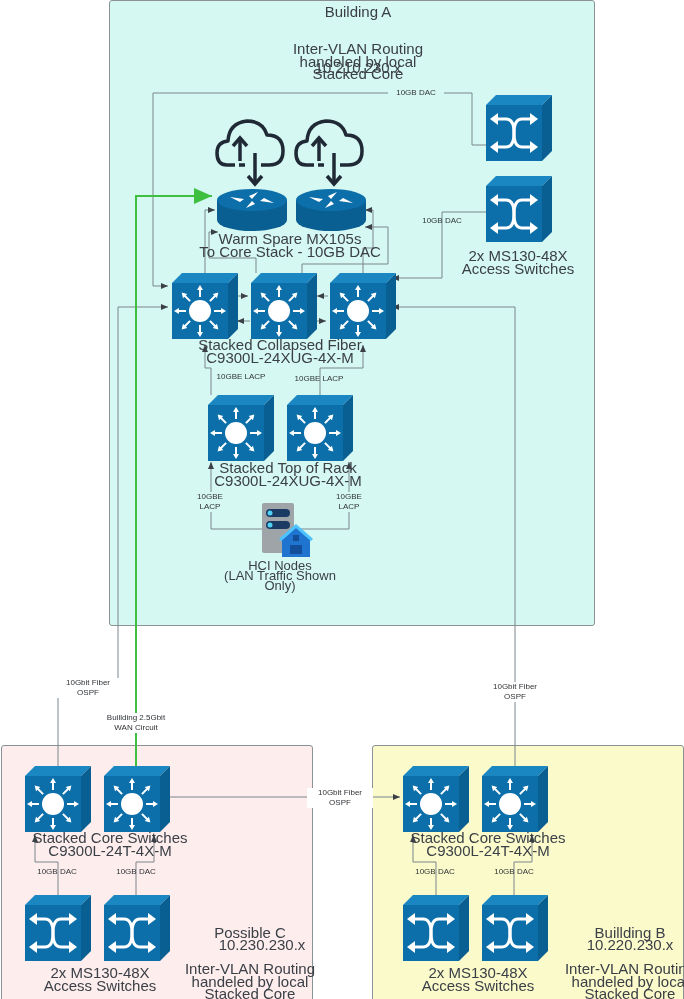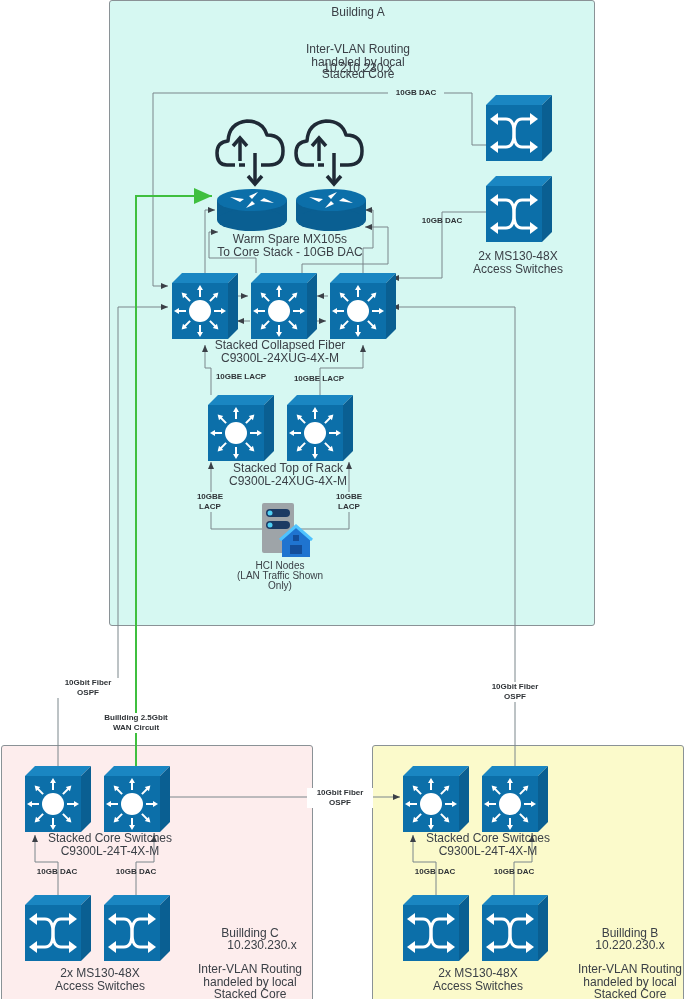--- a/index.html
+++ b/index.html
@@ -2,22 +2,22 @@
 <html><head>
 <meta charset="utf-8">
 <style>
   html, body { margin:0; padding:0; background:#ffffff; }
   body { width:684px; height:999px; position:relative; overflow:hidden;
          font-family:"Liberation Sans", sans-serif; color:#3b4047; }
   .zone { position:absolute; border:1px solid #8a9296; border-radius:3px; box-sizing:border-box; }
   .zone-a { left:109px; top:0; width:486px; height:626px; background:#d6f8f2; }
   .zone-c { left:1px; top:745px; width:312px; height:260px; background:#fdeded; }
   .zone-b { left:372px; top:745px; width:312px; height:260px; background:#fbfacb; }
-  .txt { position:absolute; text-align:center; font-size:12px; line-height:12.5px; color:#3b4047; white-space:pre-line; }
-  .lbl { position:absolute; text-align:center; font-size:8px; line-height:10px; font-weight:bold; color:#2f3337; white-space:pre-line; }
+  .txt { position:absolute; text-align:center; font-size:15px; line-height:12.5px; color:#3b4047; white-space:pre-line; }
+  .lbl { position:absolute; text-align:center; font-size:8px; line-height:10px; font-weight:normal; color:#2f3337; white-space:pre-line; }
   svg#wires { position:absolute; left:0; top:0; }
   .dev { position:absolute; }
 </style>
 </head>
 <body>
 
 <div class="zone zone-a"></div>
 <div class="zone zone-c"></div>
 <div class="zone zone-b"></div>
 
@@ -440,41 +440,41 @@
   <rect x="28" y="42" width="12" height="9" fill="#134e9a"></rect>
 </svg></div>
   </div>
 
 <div class="txt" style="left:248px;top:6px;width:220px;">Building A</div>
 <div class="txt" style="left:248px;top:18px;width:220px;margin-top:44px;">10.210.230.x</div>
 <div class="txt" style="left:248px;top:43px;width:220px;">Inter-VLAN Routing
 handeled by local
 Stacked Core</div>
 
-<div class="txt" style="left:170px;top:927px;width:160px;">Buillding C</div>
+<div class="txt" style="left:170px;top:927px;width:160px;">Possible C</div>
 <div class="txt" style="left:170px;top:939px;width:160px;margin-left:12px;">10.230.230.x</div>
 <div class="txt" style="left:170px;top:963px;width:160px;">Inter-VLAN Routing
 handeled by local
 Stacked Core</div>
 
 <div class="txt" style="left:550px;top:927px;width:160px;">Buillding B</div>
 <div class="txt" style="left:550px;top:939px;width:160px;">10.220.230.x</div>
 <div class="txt" style="left:550px;top:963px;width:160px;">Inter-VLAN Routing
 handeled by local
 Stacked Core</div>
 
 <div class="txt" style="left:190px;top:233px;width:200px;">Warm Spare MX105s
 To Core Stack - 10GB DAC</div>
 <div class="txt" style="left:458px;top:250px;width:120px;">2x MS130-48X
 Access Switches</div>
 <div class="txt" style="left:180px;top:339px;width:200px;">Stacked Collapsed Fiber
 C9300L-24XUG-4X-M</div>
 <div class="txt" style="left:188px;top:462px;width:200px;">Stacked Top of Rack
 C9300L-24XUG-4X-M</div>
-<div class="txt" style="left:220px;top:561px;width:120px;font-size:10px;line-height:10px;">HCI Nodes
+<div class="txt" style="left:220px;top:561px;width:120px;font-size:13px;line-height:10px;">HCI Nodes
 (LAN Traffic Shown
 Only)</div>
 <div class="txt" style="left:20px;top:832px;width:180px;">Stacked Core Switches
 C9300L-24T-4X-M</div>
 <div class="txt" style="left:30px;top:967px;width:140px;">2x MS130-48X
 Access Switches</div>
 <div class="txt" style="left:398px;top:832px;width:180px;">Stacked Core Switches
 C9300L-24T-4X-M</div>
 <div class="txt" style="left:408px;top:967px;width:140px;">2x MS130-48X
 Access Switches</div>

